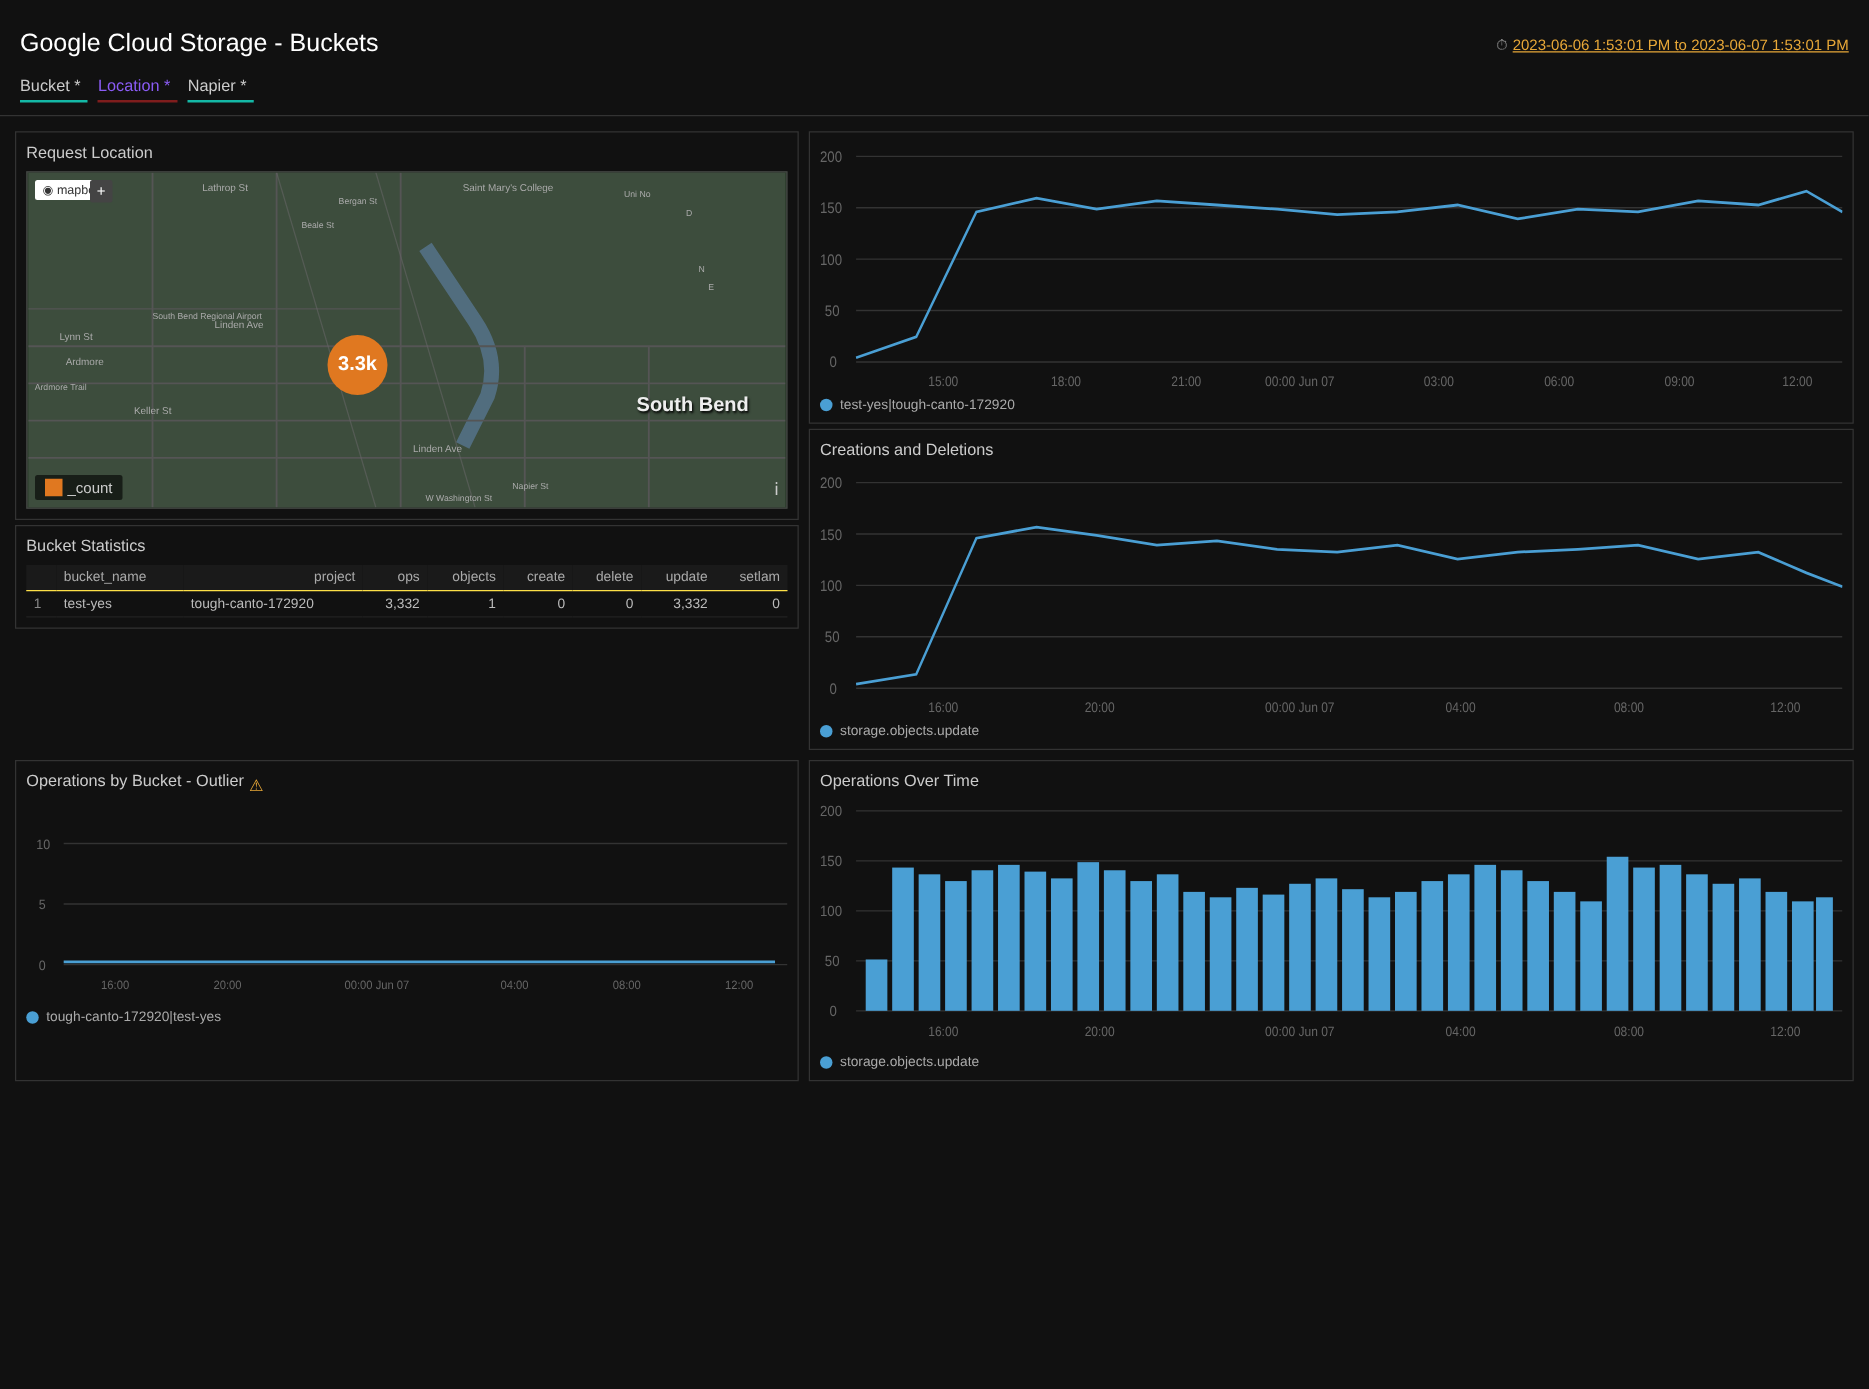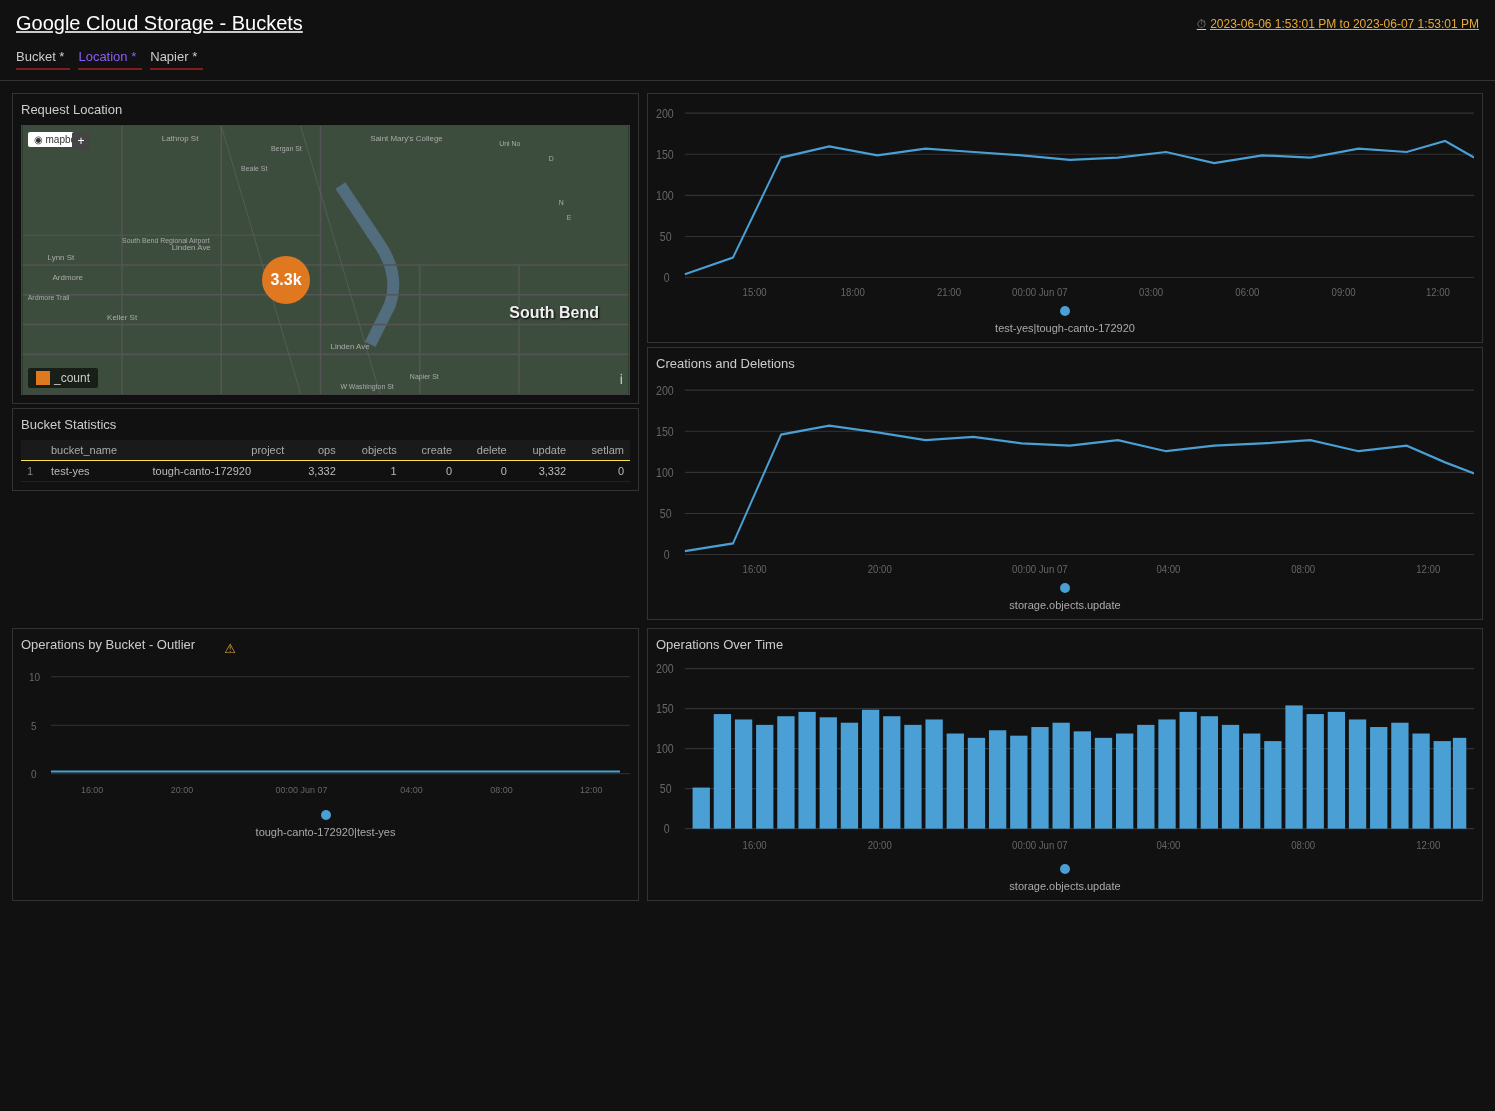--- a/index.html
+++ b/index.html
@@ -8,22 +8,21 @@
       color: #ccc;
       font-family: Arial, sans-serif;
       font-size: 12px;
       width: 1495px;
       min-height: 1111px;
     }
     .header {
       display: flex;
       justify-content: space-between;
       align-items: center;
-      padding: 12px 16px 8px 16px;
-      text-decoration: underline;
+      padding: 24px 16px 8px 16px;
     }
     .header-title {
       font-size: 20px;
       color: #fff;
       font-weight: normal;
     }
     .header-time {
       color: #e8a838;
       font-size: 12px;
       text-decoration: underline;
@@ -33,21 +32,21 @@
       color: #888;
       margin-right: 4px;
     }
     .filter-bar {
       display: flex;
       gap: 8px;
       padding: 4px 16px 10px 16px;
       border-bottom: 1px solid #333;
     }
     .filter-item {
-      border-bottom: 2px solid #7f1d1d;
+      border-bottom: 2px solid #14b8a6;
       padding: 2px 6px 4px 0;
       color: #ccc;
       cursor: pointer;
       font-size: 13px;
     }
     .filter-item.active {
       border-bottom: 2px solid #7f1d1d;
       color: #8b5cf6;
     }
     .main-grid {
@@ -188,21 +187,20 @@
     }
     .chart-svg {
       width: 100%;
       height: 100%;
     }
     .chart-legend {
       display: flex;
       align-items: center;
       gap: 6px;
       margin-top: 4px;
-      flex-direction: column;
     }
     .legend-dot {
       width: 10px;
       height: 10px;
       border-radius: 50%;
       background: #4a9fd4;
     }
     .legend-label {
       font-size: 11px;
       color: #aaa;
@@ -408,21 +406,21 @@
         <div class="legend-dot"></div>
         <span class="legend-label">storage.objects.update</span>
       </div>
     </div>
   </div>
 </div>
 
 <div class="bottom-grid">
 
   <div class="panel">
-    <div style="display:flex;align-items:center;margin-bottom:6px;gap:25px;">
+    <div style="display:flex;align-items:center;margin-bottom:24px;">
       <span class="panel-title">Operations by Bucket - Outlier</span>
       <span class="warn-icon">⚠</span>
     </div>
     <div class="outlier-chart">
       <svg width="100%" height="140" viewBox="0 0 610 130" xmlns="http://www.w3.org/2000/svg" preserveAspectRatio="none">
         <line x1="30" y1="10" x2="610" y2="10" stroke="#333" stroke-width="1"></line>
         <line x1="30" y1="55" x2="610" y2="55" stroke="#333" stroke-width="1"></line>
         <line x1="30" y1="100" x2="610" y2="100" stroke="#333" stroke-width="1"></line>
         <text x="8" y="14" fill="#666" font-size="10">10</text>
         <text x="10" y="59" fill="#666" font-size="10">5</text>

